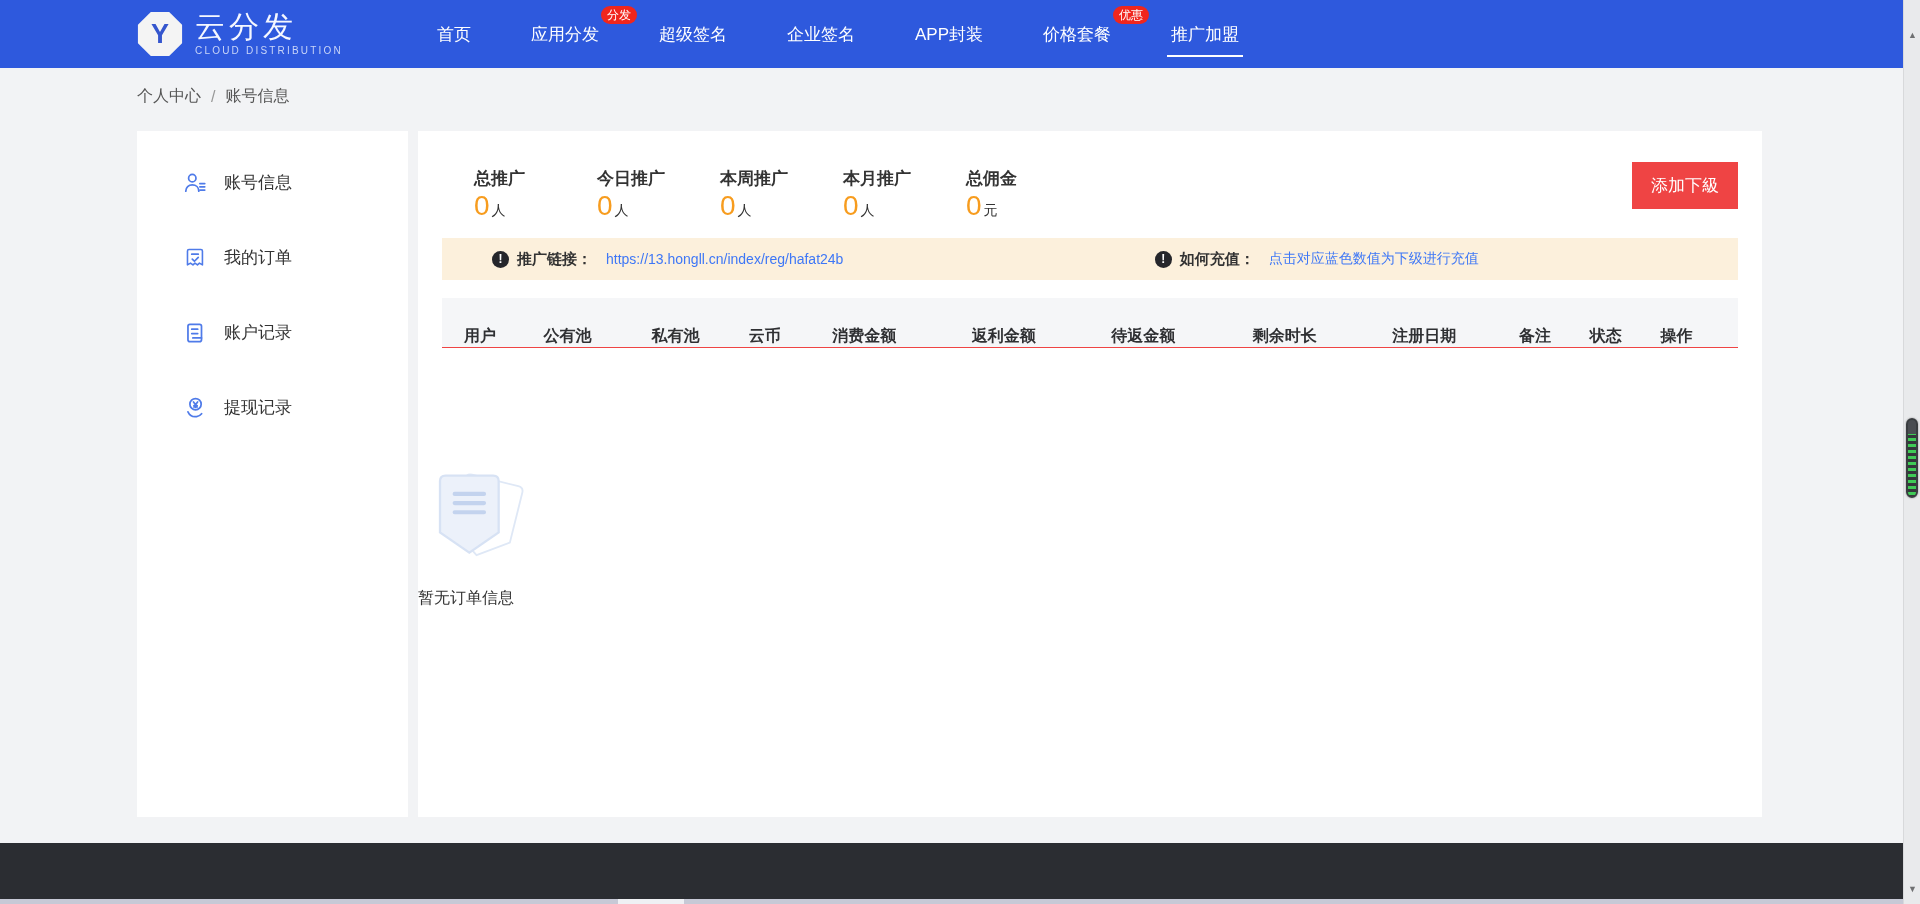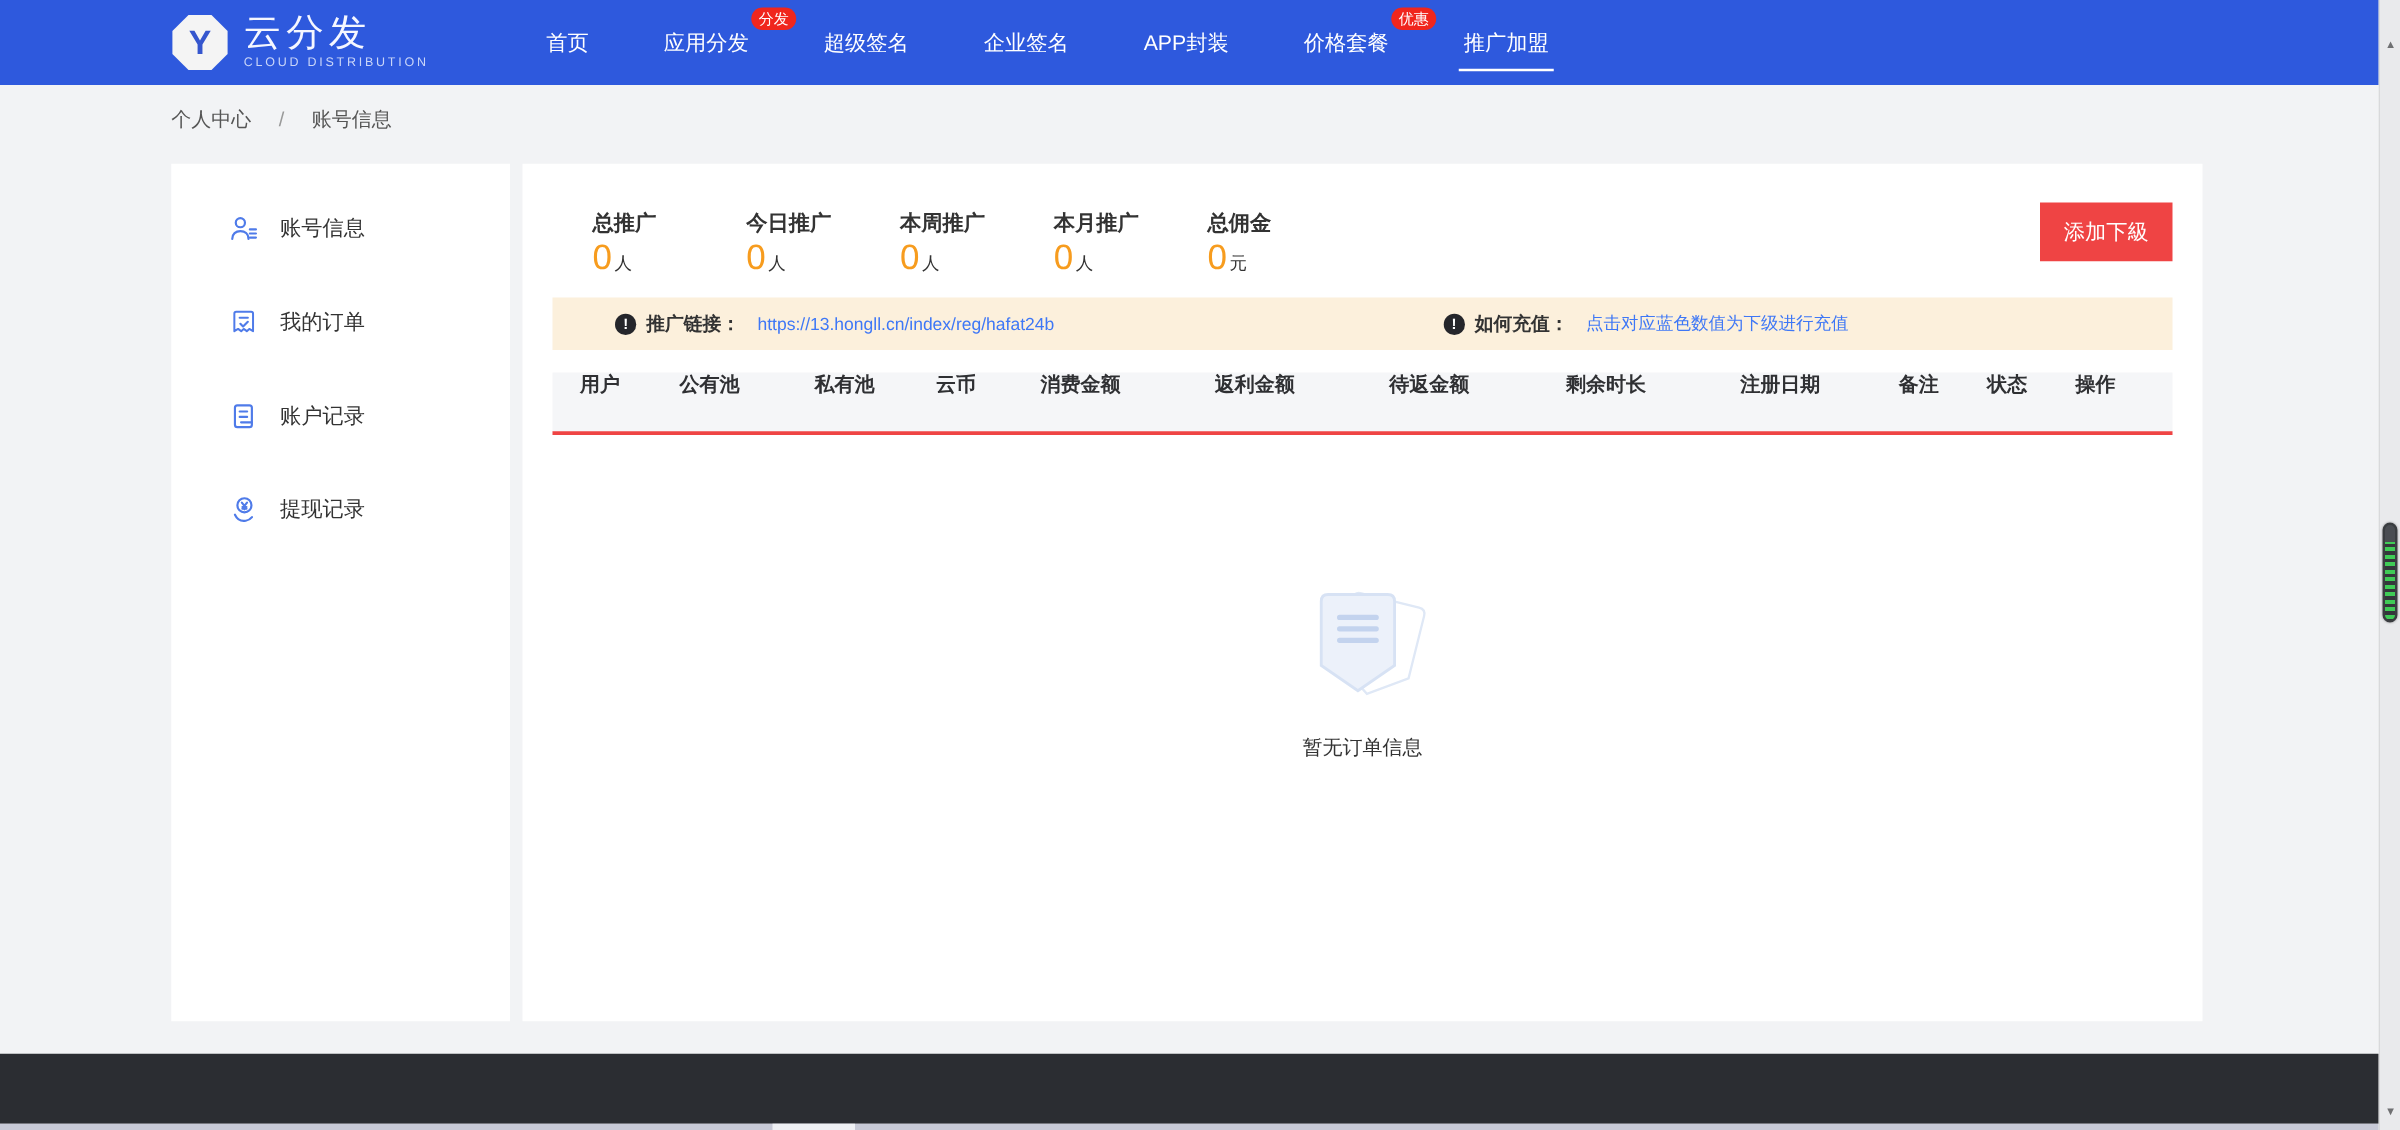--- a/index.html
+++ b/index.html
@@ -31,21 +31,21 @@
   .avatar { width:26px; height:26px; border-radius:50%; background:#45BEF2;
     display:flex; align-items:center; justify-content:center;
     color:#fff; font-weight:bold; font-size:14px; border:1px solid #8ad9ff; }
   .user-name { margin-left:8px; font-size:16px; color:#fff; }
   .user-verified { color:#1ED53C; font-size:16px; margin-left:4px; }
   .caret { width:0; height:0; border-left:6px solid transparent; border-right:6px solid transparent;
     border-top:7px solid #AAB6E8; margin-left:8px; }
 
   
   .breadcrumb { position:absolute; left:137px; top:86px; font-size:16px; color:#555;
-    display:flex; align-items:center; gap:22px; }
+    display:flex; align-items:center; gap:10px; }
   .crumb-sep { color:#999; }
 
   
   .sidebar { position:absolute; left:137px; top:131px; width:271px; height:686px;
     background:#fff; padding-top:14px; }
   .side-item { position:relative; height:75px; display:flex; align-items:center;
     padding-left:45px; cursor:pointer; font-size:17px; color:#333; }
   .side-item .s-icon { width:26px; height:26px; margin-right:16px; flex:0 0 26px; }
   .side-item.active { background:#E9F2FE; color:#4A72C2; }
   .side-item.active::before { content:""; position:absolute; left:0; top:0;
@@ -71,26 +71,26 @@
   .promo-left { margin-left:50px; }
   .promo-right { position:absolute; left:55%; }
   .info-icon { width:17px; height:17px; border-radius:50%; background:#25262B; color:#fff;
     font-size:12px; font-weight:bold; display:inline-flex; align-items:center;
     justify-content:center; margin-right:8px; flex:0 0 17px; }
   .promo-label { font-weight:bold; color:#333; margin-right:14px; }
   .promo-link { color:#3E77F6; text-decoration:none; font-size:14px; cursor:pointer; }
 
   
   .table-head { margin:18px 24px 0 24px; height:50px; background:#F5F6F8;
-    border-bottom:3px solid #ef4444; display:flex; align-items:flex-start; }
+    border-bottom:1px solid #ef4444; display:flex; align-items:flex-end; }
   .th { font-size:16px; font-weight:bold; color:#2F3033; white-space:nowrap; }
   .th:first-child { padding-left:22px; }
 
   
-  .empty-wrap { margin-top:108px; display:flex; flex-direction:column; align-items:center; }
+  .empty-wrap { margin-top:108px; display:flex; flex-direction:column; align-items:flex-start; }
   .empty-text { margin-top:14px; font-size:16px; color:#333; }
 
   
   .footer { position:absolute; left:0; top:843px; width:1903px; height:56px; background:#2B2D32; }
   .h-scrollbar { position:absolute; left:0; top:899px; width:1903px; height:5px; background:#C7C9D6; }
   .h-thumb { position:absolute; left:618px; width:66px; height:5px; background:#EFF0F4; }
   .v-scrollbar { position:absolute; right:0; top:0; width:17px; height:904px;
     background:#E9EAEC; border-left:1px solid #D8D9DB; z-index:10; }
   .v-arrow { position:absolute; left:0; width:17px; height:18px; display:flex;
     align-items:center; justify-content:center; color:#6F7072; font-size:9px; }

